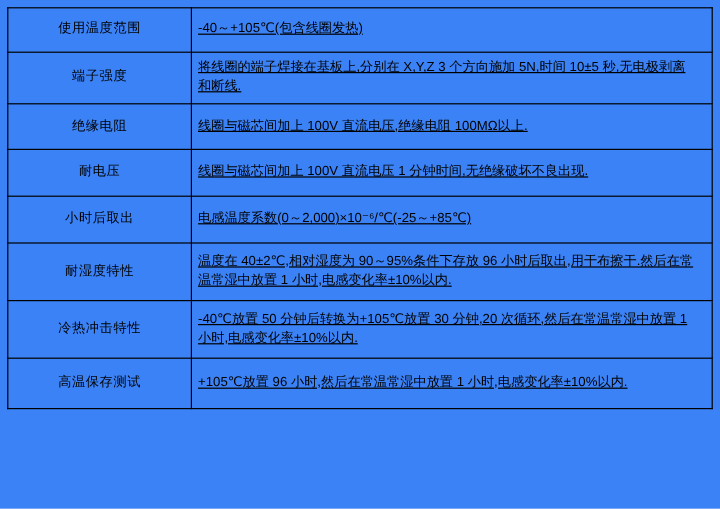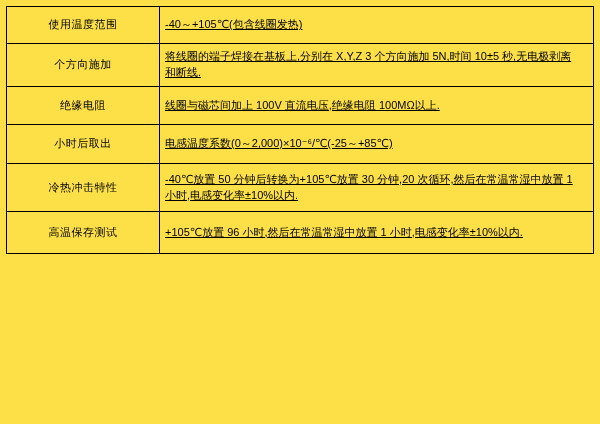--- a/index.html
+++ b/index.html
@@ -12,21 +12,21 @@
     height: 424px;
     font-family: "Liberation Sans", "DejaVu Sans", sans-serif;
     color: #000000;
     overflow: hidden;
   }
   .sheet {
     width: 600px;
     height: 424px;
     box-sizing: border-box;
     padding: 6px 6px 14px 6px;
-    background: #fde047;
+    background: #3b82f6;
   }
   table.spec-table {
     border-collapse: collapse;
     table-layout: fixed;
     width: 588px;
     border: 1px solid #000000;
   }
   table.spec-table td {
     border: 1px solid #000000;
     vertical-align: middle;
@@ -55,36 +55,49 @@
 <div class="sheet">
   <table class="spec-table">
     <tbody>
       <tr style="height: 37px;">
         <td class="label-cell">使用温度范围</td>
         <td class="value-cell">
           <p>-40～+105℃(包含线圈发热)</p>
         </td>
       </tr>
       <tr style="height: 43px;">
-        <td class="label-cell">个方向施加</td>
+        <td class="label-cell">端子强度</td>
         <td class="value-cell">
           <p>将线圈的端子焊接在基板上,分别在 X,Y,Z 3 个方向施加 5N,时间 10±5 秒,无电极剥离</p>
           <p>和断线.</p>
         </td>
       </tr>
       <tr style="height: 38px;">
         <td class="label-cell">绝缘电阻</td>
         <td class="value-cell">
           <p>线圈与磁芯间加上 100V 直流电压,绝缘电阻 100MΩ以上.</p>
         </td>
       </tr>
       <tr style="height: 39px;">
+        <td class="label-cell">耐电压</td>
+        <td class="value-cell">
+          <p>线圈与磁芯间加上 100V 直流电压 1 分钟时间,无绝缘破坏不良出现.</p>
+        </td>
+      </tr>
+      <tr style="height: 39px;">
         <td class="label-cell">小时后取出</td>
         <td class="value-cell">
           <p>电感温度系数(0～2,000)×10⁻⁶/℃(-25～+85℃)</p>
+        </td>
+      </tr>
+      <tr style="height: 48px;">
+        <td class="label-cell">耐湿度特性</td>
+        <td class="value-cell">
+          <p>温度在 40±2℃,相对湿度为 90～95%条件下存放 96 小时后取出,用干布擦干.然后在常</p>
+          <p>温常湿中放置 1 小时,电感变化率±10%以内.</p>
         </td>
       </tr>
       <tr style="height: 48px;">
         <td class="label-cell">冷热冲击特性</td>
         <td class="value-cell">
           <p>-40℃放置 50 分钟后转换为+105℃放置 30 分钟,20 次循环,然后在常温常湿中放置 1</p>
           <p>小时,电感变化率±10%以内.</p>
         </td>
       </tr>
       <tr style="height: 42px;">

